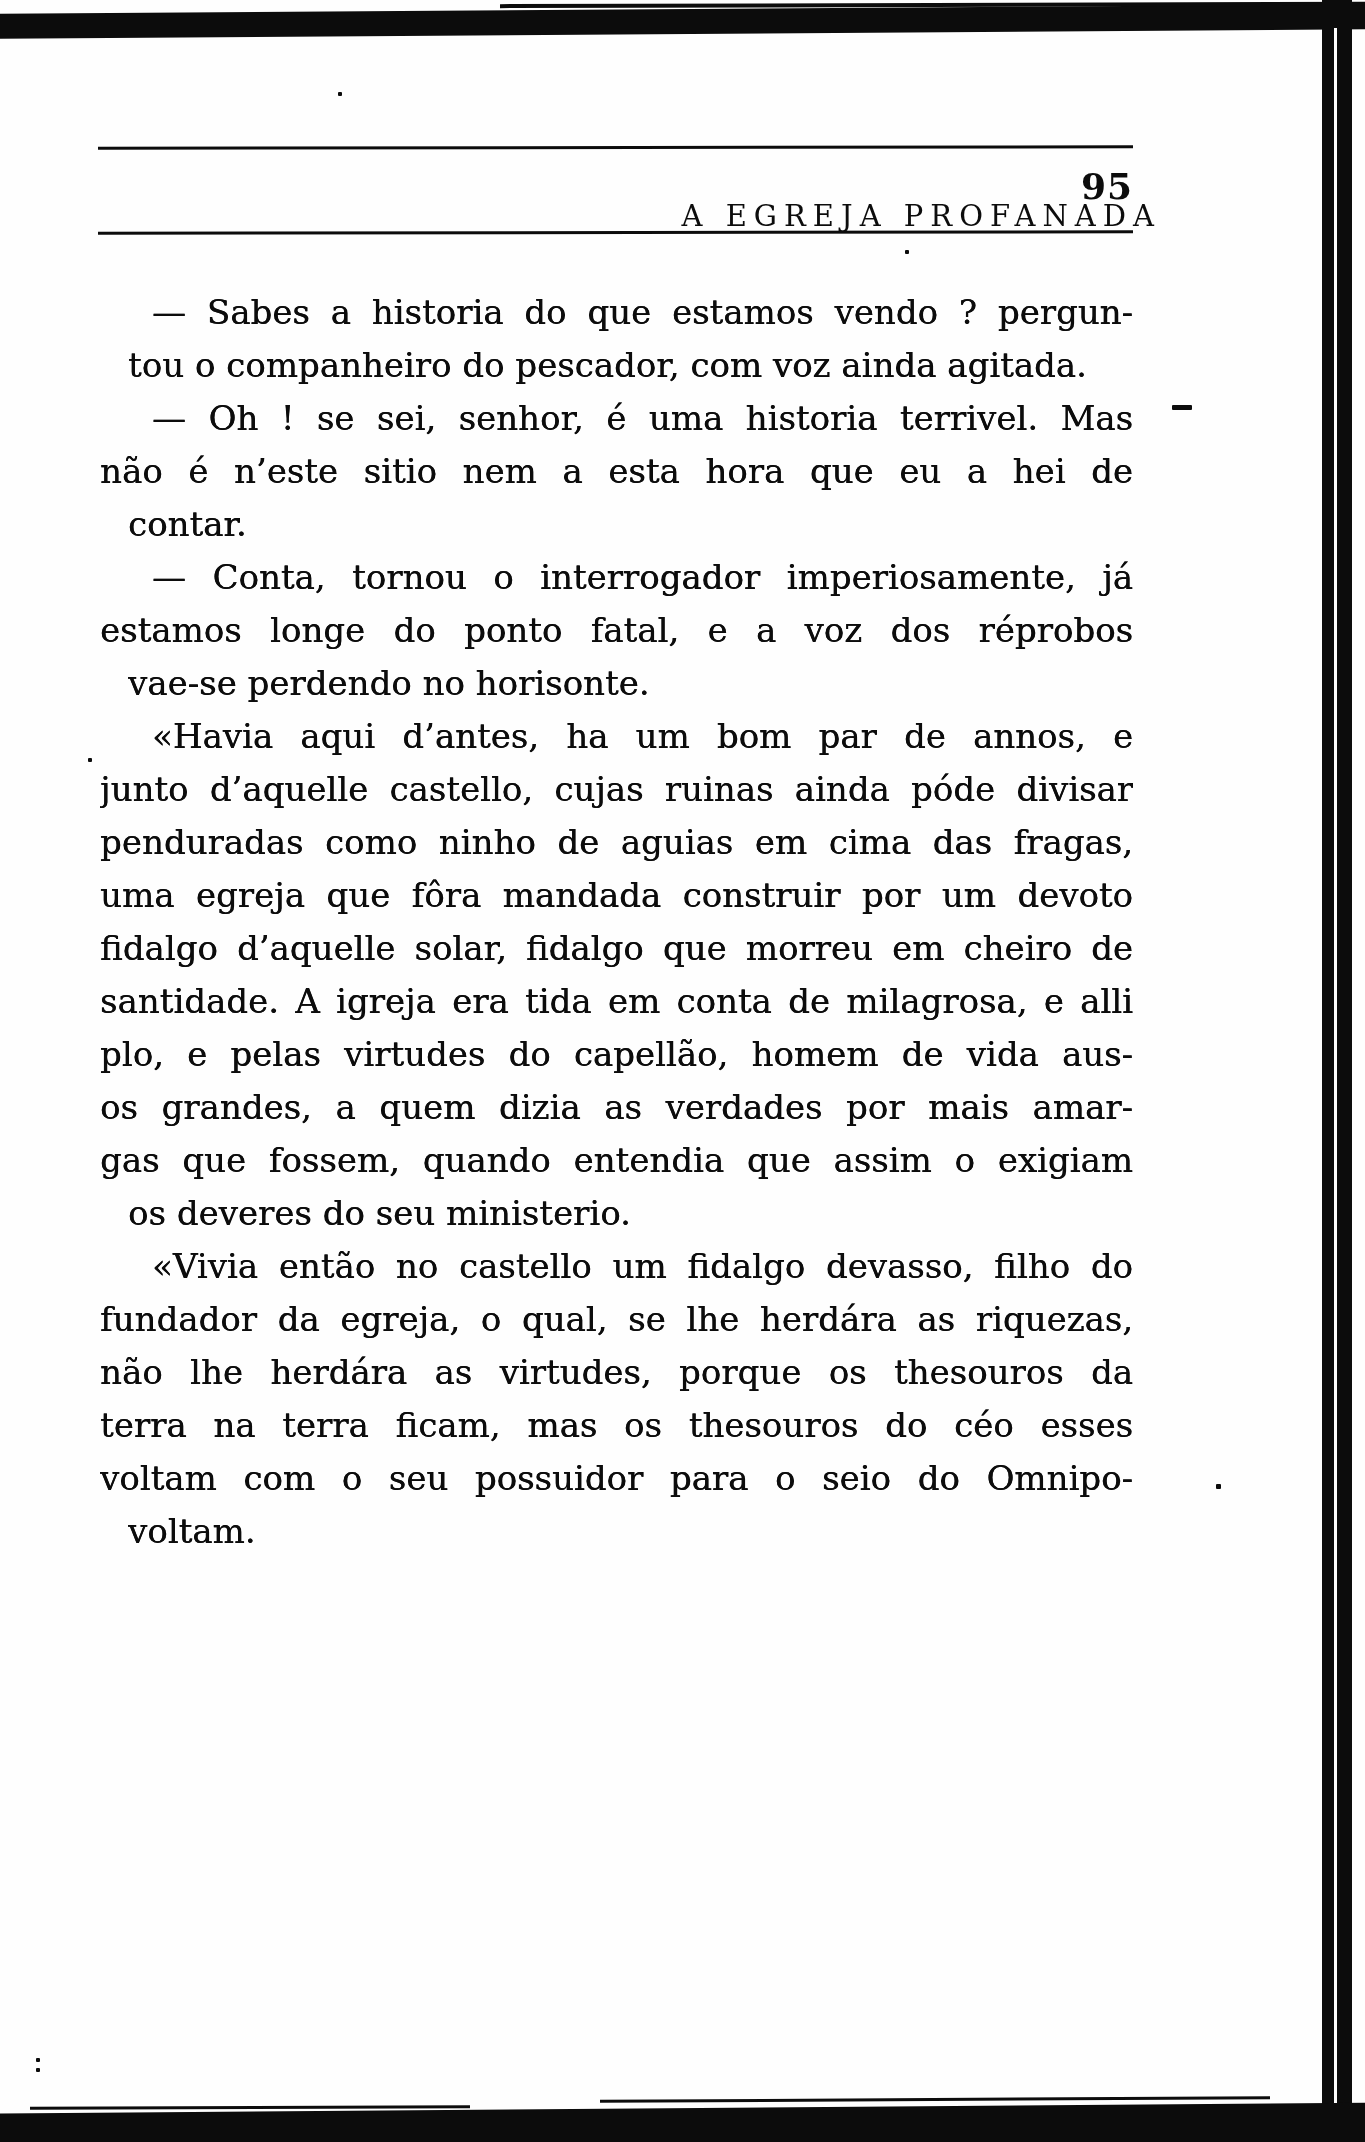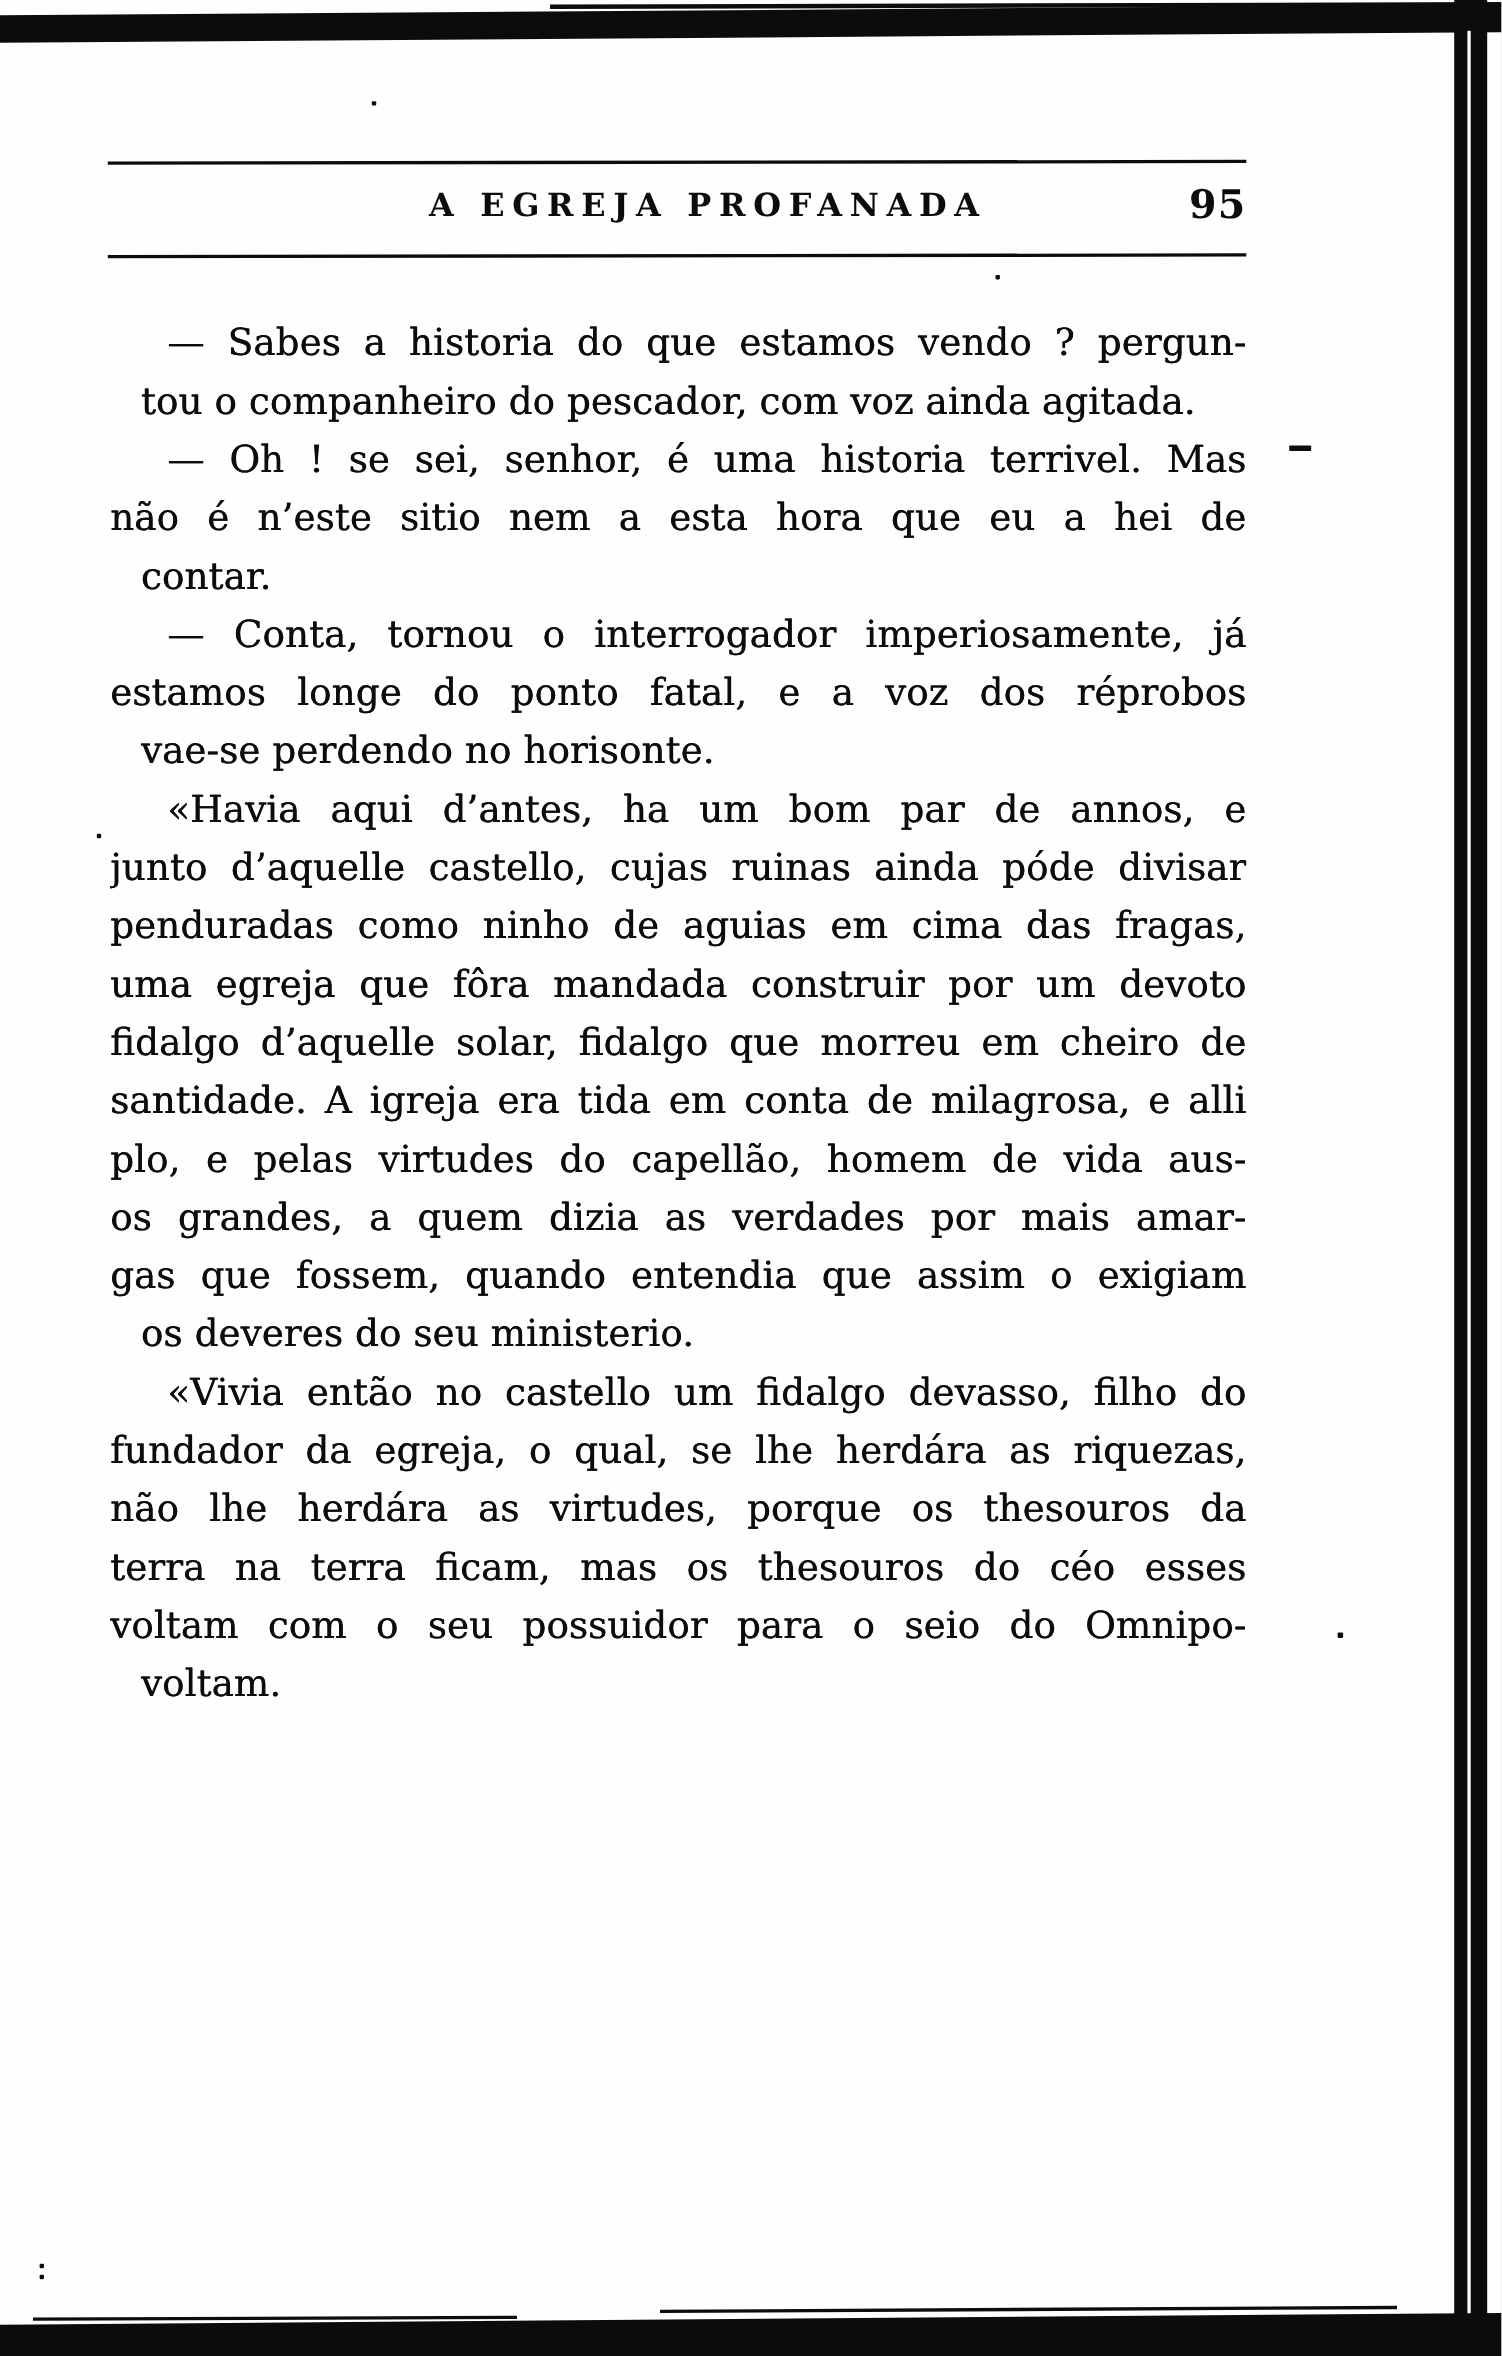--- a/index.html
+++ b/index.html
@@ -22,22 +22,22 @@
   .speckle { position:absolute; background:var(--ink); border-radius:1px; }
   
   .rule { position:absolute; left:98px; width:1035px; height:3px; background:var(--ink); }
   .rule-top    { top:146px; transform:rotate(-0.08deg); }
   .rule-bottom { top:231px; transform:rotate(-0.08deg); }
   .header-row {
     position:absolute; top:150px; left:98px; width:1035px; height:72px;
     line-height:72px;
   }
   .header-title {
-    display:block; text-align:center; transform:translateX(28px);
-    font-size:29px; font-weight:bold; letter-spacing:7px;
+    display:block; text-align:right; transform:translateX(28px);
+    font-size:29px; font-weight:normal; letter-spacing:7px;margin-top:30px;
   }
   .page-number {
     position:absolute; right:0; top:0; font-size:36px; font-weight:bold;
     letter-spacing:1px;
   }
   
   .body-text {
     position:absolute; left:100px; top:286px; width:1033px;
     font-size:34px;
     text-shadow:0.35px 0 0 var(--ink);

